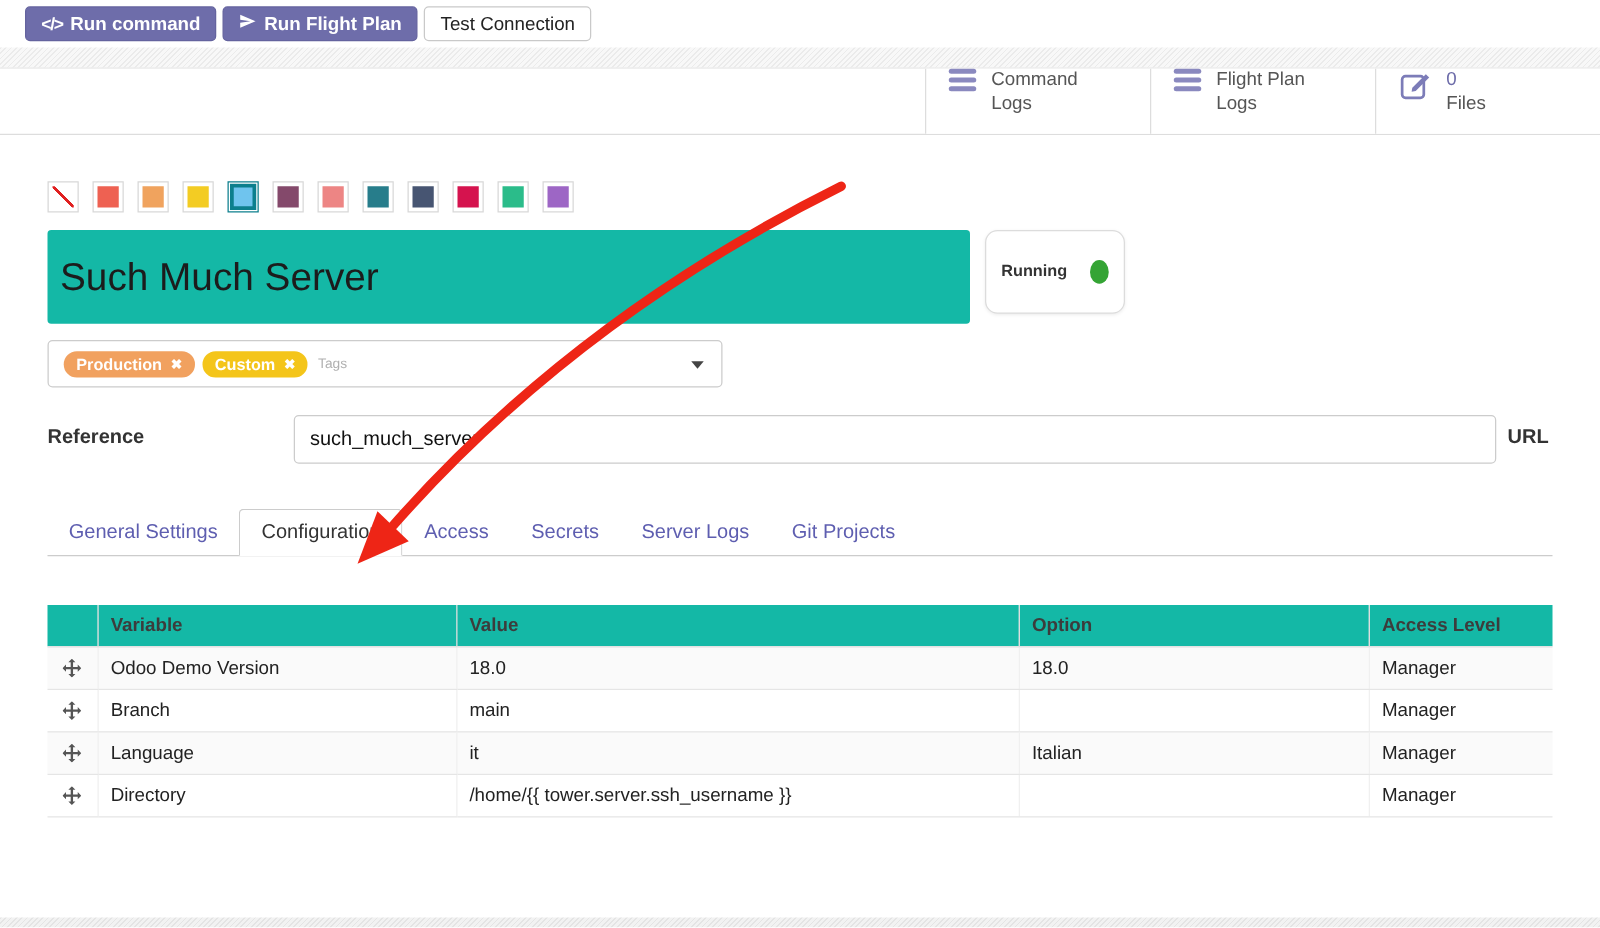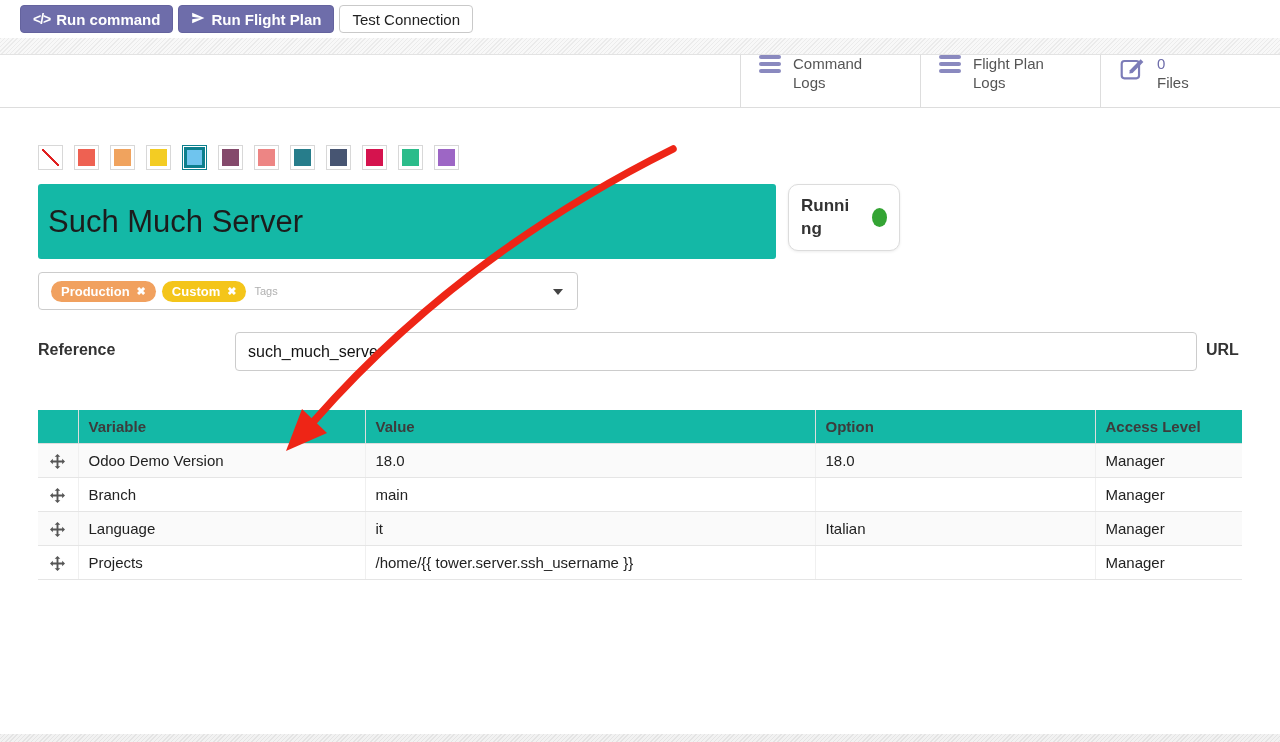--- a/index.html
+++ b/index.html
@@ -43,21 +43,21 @@
     linear-gradient(to top right, transparent 45%, #e02020 45%, #e02020 55%, transparent 55%); }
   .swatch-selected { border-color:#0c7f8d; }
   .swatch-selected .swatch-fill { outline:3px solid #0c7f8d; outline-offset:-1px; }
 
   .title-row { margin-top:14px; display:flex; align-items:flex-start; gap:12px; }
   .title-box { width:738px; height:75px; border-radius:3px; display:flex; align-items:center;
     padding-left:10px; font-size:31px; color:#1c1c1c; }
   .status-card { width:112px; height:67px; background:#fff; border:1px solid #dcdcdc;
     border-radius:10px; box-shadow:0 1px 3px rgba(0,0,0,.08); padding:10px 12px;
     display:flex; align-items:center; justify-content:space-between; }
-  .status-text { font-size:17px; font-weight:bold; color:#333; width:58px;
+  .status-text { font-size:13px; font-weight:bold; color:#333; width:58px;
     word-break:break-all; line-height:1.3; }
   .status-dot { width:15px; height:19px; border-radius:50%; }
 
   .tags-box { margin-top:13px; width:540px; height:38px; border:1px solid #ccc;
     border-radius:4px; display:flex; align-items:center; padding:0 12px; gap:6px;
     position:relative; background:#fff; }
   .tag { display:inline-flex; align-items:center; border-radius:12px; padding:3px 10px;
     color:#fff; font-size:13px; font-weight:bold; }
   .tag-x { margin-left:7px; font-size:11px; cursor:pointer; }
   .tags-placeholder { color:#b0b0b0; font-size:11px; margin-left:2px; }
@@ -218,20 +218,28 @@
     <div class="field-row">
       <div class="field-label">Reference</div>
       <input class="field-input" value="such_much_server" style="">
     </div>
     <div class="field-row">
       <div class="field-label">URL</div>
       <input class="field-input" value="https://memes.example.com" style="">
     </div>
   </div>
 
+  <div class="tabs">
+    <div class="tab">General Settings</div>
+    <div class="tab tab-active">Configuration</div>
+    <div class="tab">Access</div>
+    <div class="tab">Secrets</div>
+    <div class="tab">Server Logs</div>
+    <div class="tab">Git Projects</div>
+  </div>
 
   <table class="cfg">
     <thead>
       <tr>
         <th></th>
         <th class="col-variable">Variable</th>
         <th class="col-value">Value</th>
         <th class="col-option">Option</th>
         <th>Access Level</th>
       </tr>
@@ -261,21 +269,21 @@
             </svg></td>
         <td>Language</td>
         <td>it</td>
         <td>Italian</td>
         <td>Manager</td>
       </tr>
       <tr>
         <td class="move-icon"><svg width="15" height="15" viewBox="0 0 16 16">
               <path d="M8 0 L11 3 H9 V7 H13 V5 L16 8 L13 11 V9 H9 V13 H11 L8 16 L5 13 H7 V9 H3 V11 L0 8 L3 5 V7 H7 V3 H5 Z" fill="#555"></path>
             </svg></td>
-        <td>Projects</td>
+        <td>Directory</td>
         <td>/home/{{ tower.server.ssh_username }}</td>
         <td></td>
         <td>Manager</td>
       </tr>
     </tbody>
   </table>
 </div>
 
 <div class="bottom-strip"></div>
 

